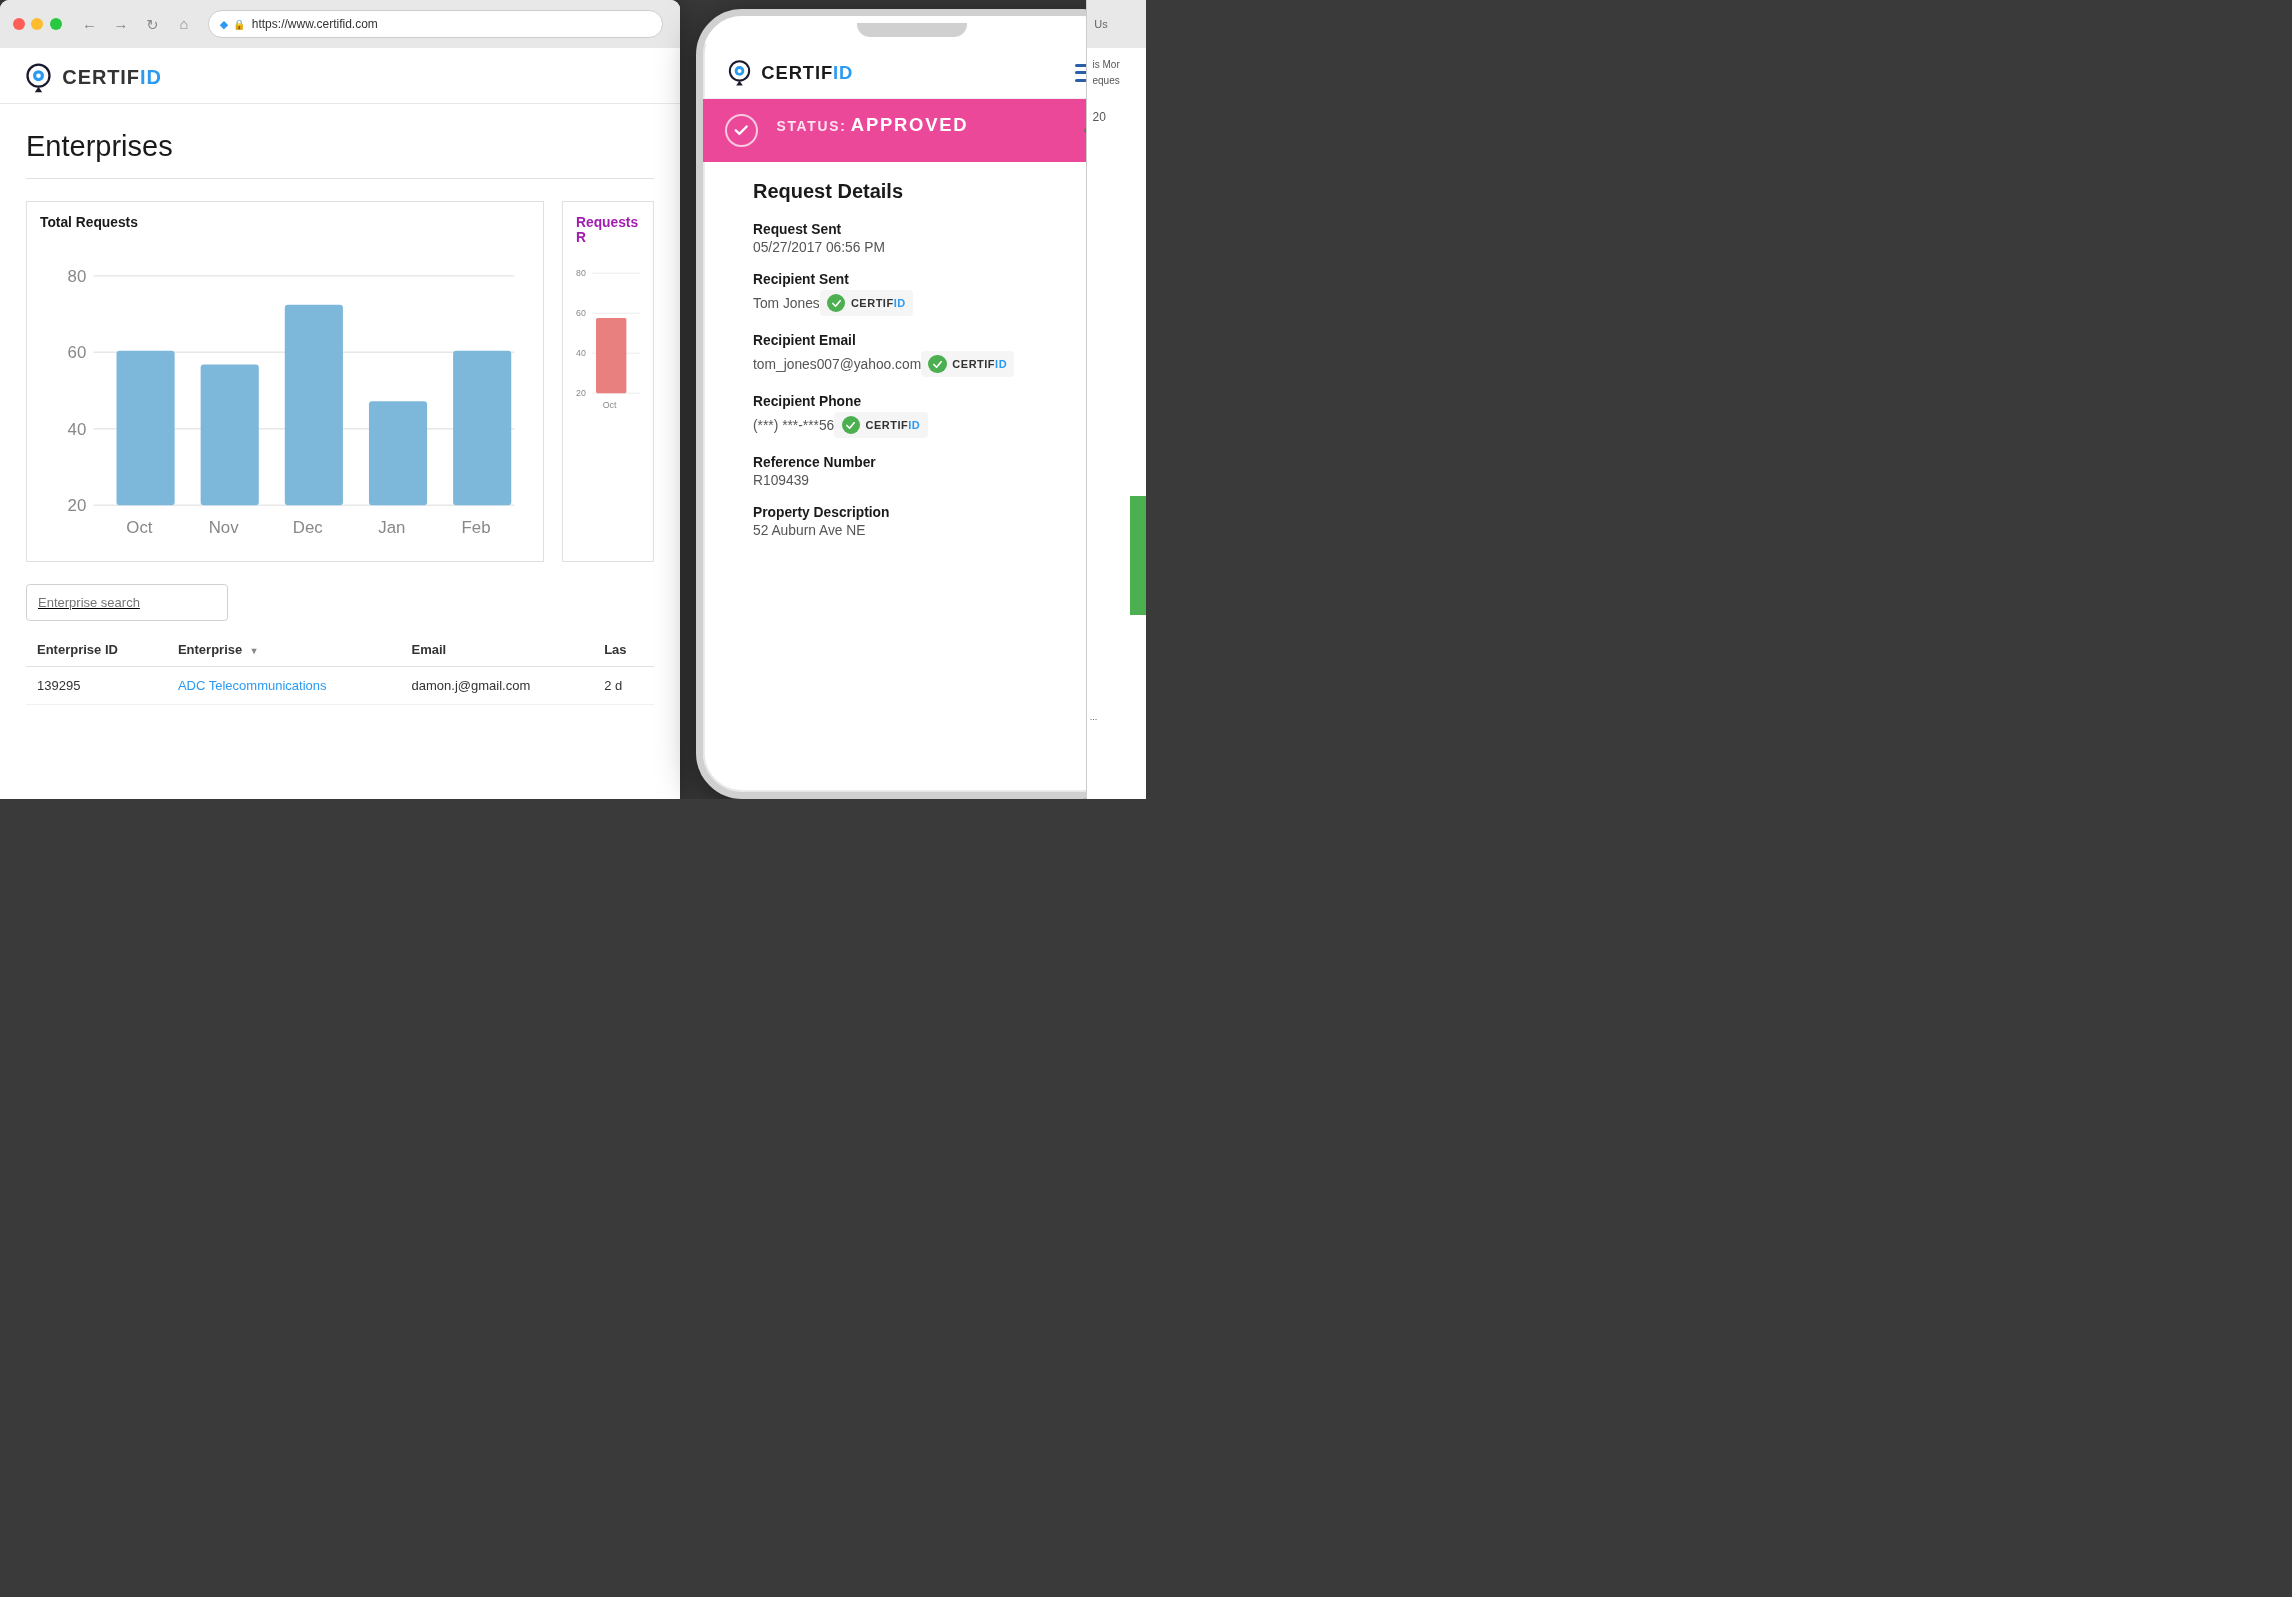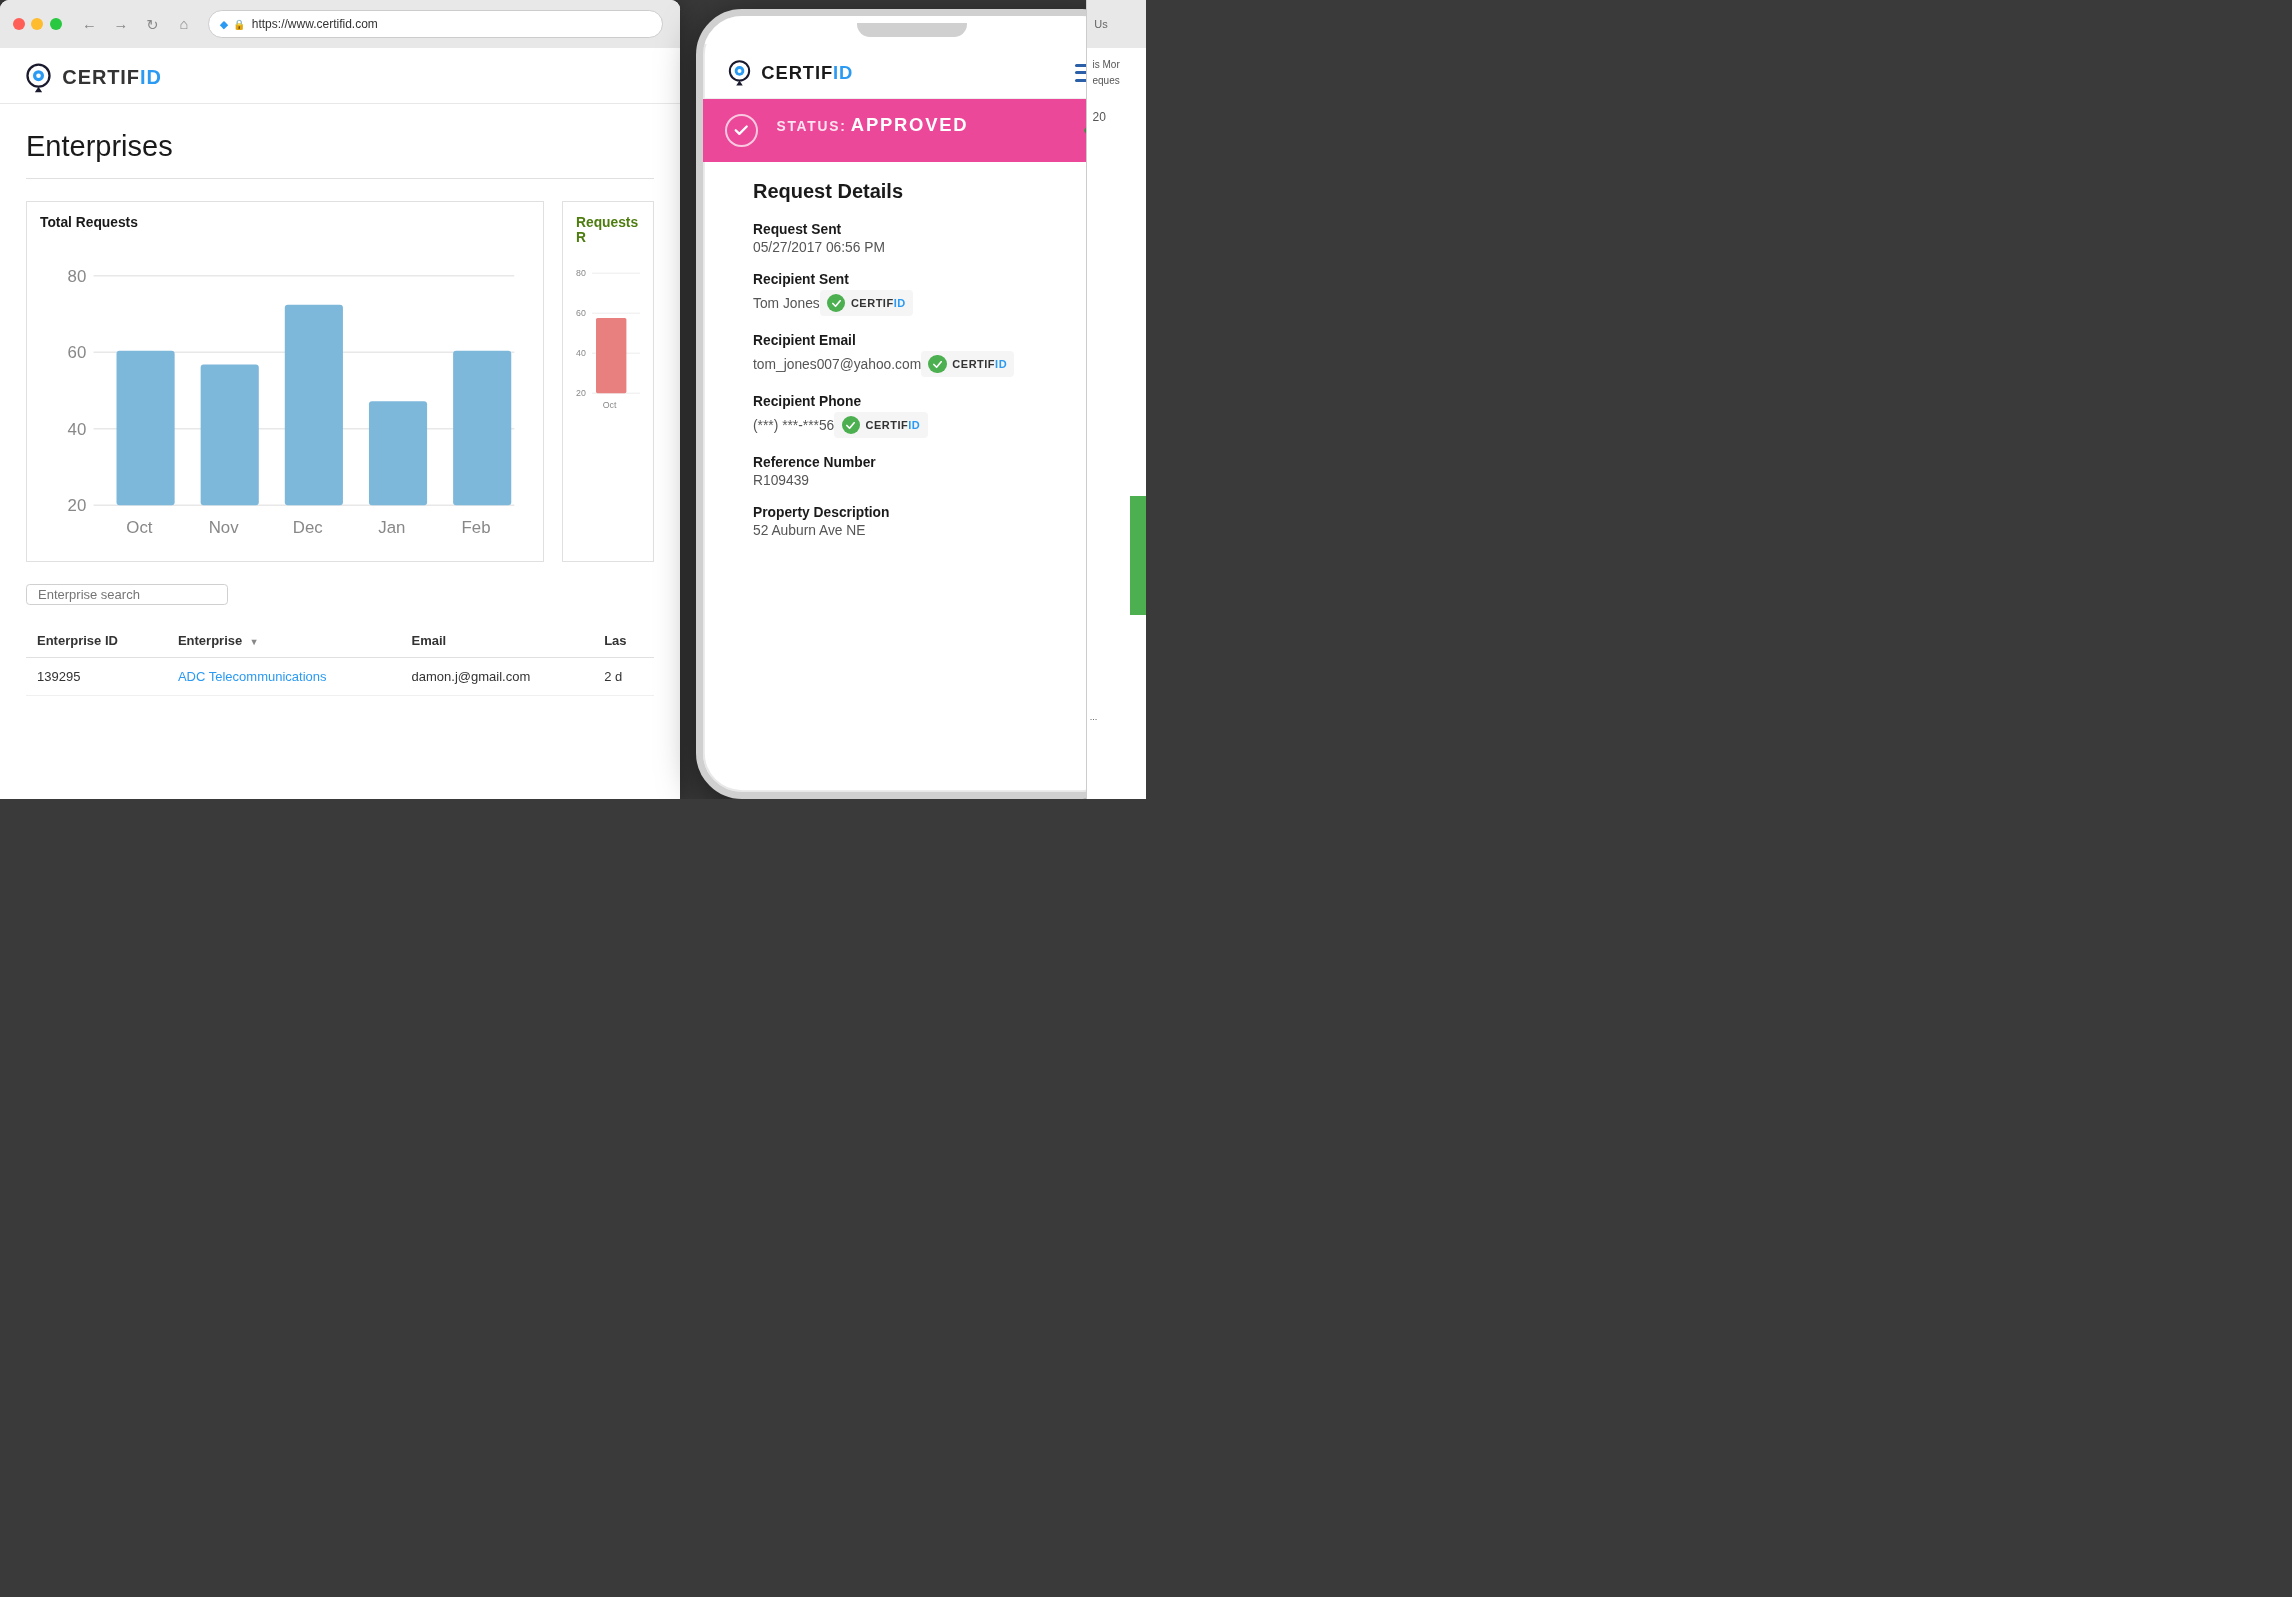--- a/index.html
+++ b/index.html
@@ -141,24 +141,25 @@
     .chart-svg {
       width: 100%;
     }
 
     
     .search-bar {
       display: flex;
       align-items: center;
       border: 0.9px solid #d0d0d0;
       border-radius: 3.7px;
-      padding: 2px 11px;
+      padding: 10px 11px;
       width: 202px;
-      margin-bottom: 19px;
+      margin-bottom: 12px;
       gap: 7.3px;
+      text-decoration: underline;
     }
     .search-input {
       border: none;
       outline: none;
       font-size: 13px;
       color: #999;
       flex: 1;
       background: transparent;
     }
 
@@ -427,21 +428,21 @@
 
             <text x="65" y="192" font-size="11" fill="#888" text-anchor="middle">Oct</text>
             <text x="120" y="192" font-size="11" fill="#888" text-anchor="middle">Nov</text>
             <text x="175" y="192" font-size="11" fill="#888" text-anchor="middle">Dec</text>
             <text x="230" y="192" font-size="11" fill="#888" text-anchor="middle">Jan</text>
             <text x="285" y="192" font-size="11" fill="#888" text-anchor="middle">Feb</text>
           </svg>
         </div>
 
         <div class="chart-container" style="max-width:92px;overflow:hidden;">
-          <div class="chart-title" style="font-size:13.8px;font-weight:600;color:#4d7c0f;margin-bottom:9.2px;">Requests R</div>
+          <div class="chart-title" style="font-size:13.8px;font-weight:600;color:#a21caf;margin-bottom:9.2px;">Requests R</div>
           <svg class="chart-svg" viewBox="0 0 80 200">
             <text x="0" y="28" font-size="11" fill="#888">80</text>
             <line x1="20" y1="24" x2="80" y2="24" stroke="#e8e8e8" stroke-width="1"></line>
             <text x="0" y="78" font-size="11" fill="#888">60</text>
             <line x1="20" y1="74" x2="80" y2="74" stroke="#e8e8e8" stroke-width="1"></line>
             <text x="0" y="128" font-size="11" fill="#888">40</text>
             <line x1="20" y1="124" x2="80" y2="124" stroke="#e8e8e8" stroke-width="1"></line>
             <text x="0" y="178" font-size="11" fill="#888">20</text>
             <line x1="20" y1="174" x2="80" y2="174" stroke="#e8e8e8" stroke-width="1"></line>
 

